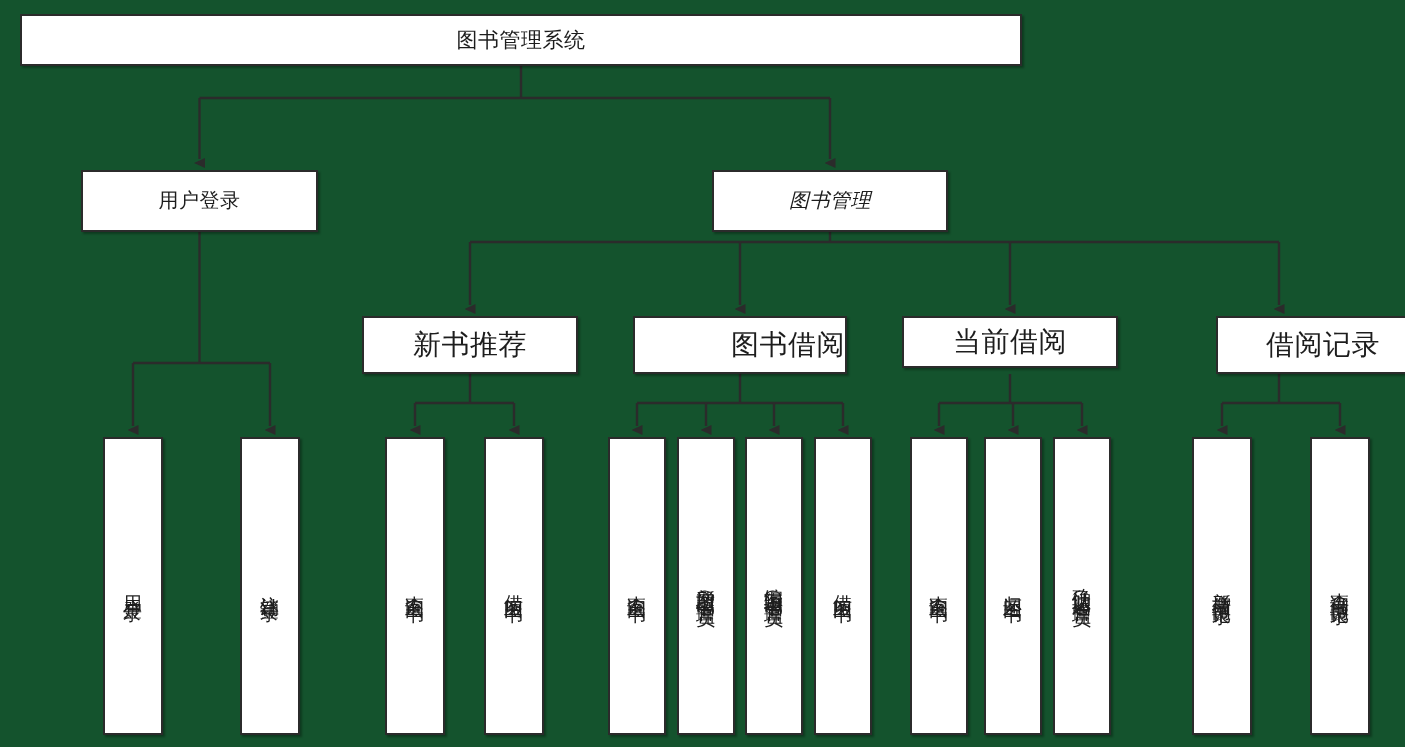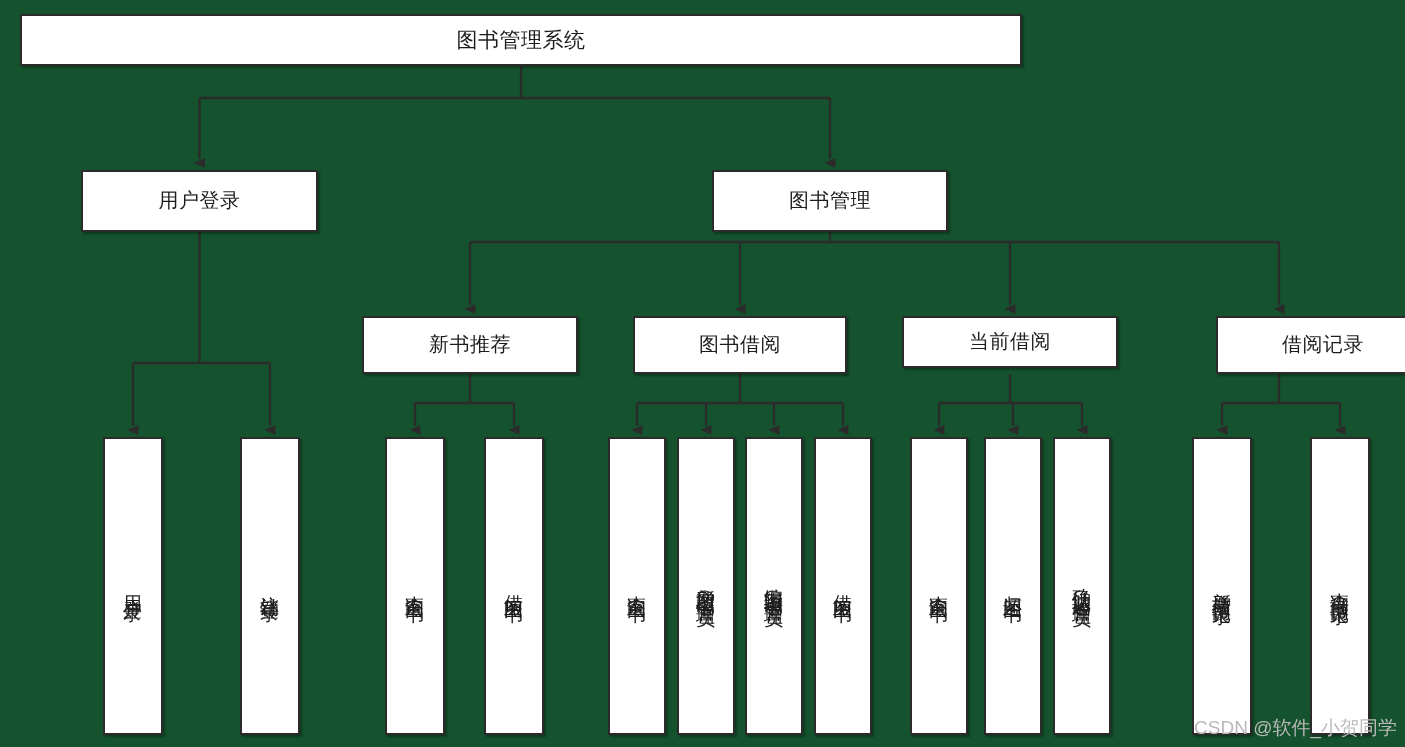--- a/index.html
+++ b/index.html
@@ -36,21 +36,21 @@
     color: #1d1d1d;
   }
   .node .label {
     display: block;
     text-align: center;
     line-height: 1.18;
     letter-spacing: 0.5px;
   }
   .node.root   { font-size: 21px; }
   .node.lvl1   { font-size: 20px; }
-  .node.lvl2   { font-size: 20px; }
+  .node.lvl2   { font-size: 28px; }
   .node.leaf   { font-size: 19px; }
   
   .node.leaf .label {
     writing-mode: vertical-rl;
     text-orientation: upright;
     line-height: 1.0;
     letter-spacing: 3px;
     white-space: nowrap;
   }
   .watermark {
@@ -112,27 +112,27 @@
   </svg>
 
   <div id="node-layer">
 
   <div class="node root" style="left: 20px; top: 14px; width: 1002px; height: 52px;">
         <span class="label">图书管理系统</span>
       </div>
       <div class="node lvl1" style="left: 81px; top: 170px; width: 237px; height: 62px;">
         <span class="label">用户登录</span>
       </div>
-      <div class="node lvl1" style="left: 712px; top: 170px; width: 236px; height: 62px;">
+      <div class="node lvl1" style="left: 712px; top: 170px; width: 236px; height: 62px; font-style: italic;">
         <span class="label">图书管理</span>
       </div>
       <div class="node lvl2" style="left: 362px; top: 316px; width: 216px; height: 58px;">
         <span class="label">新书推荐</span>
       </div>
-      <div class="node lvl2" style="left: 633px; top: 316px; width: 214px; height: 58px;">
+      <div class="node lvl2" style="left: 633px; top: 316px; width: 214px; height: 58px; justify-content: flex-end;">
         <span class="label">图书借阅</span>
       </div>
       <div class="node lvl2" style="left: 902px; top: 316px; width: 216px; height: 52px;">
         <span class="label">当前借阅</span>
       </div>
       <div class="node lvl2" style="left: 1216px; top: 316px; width: 214px; height: 58px;">
         <span class="label">借阅记录</span>
       </div>
       <div class="node leaf" style="left: 103px; top: 437px; width: 60px; height: 298px;">
         <span class="label">用户登录</span>
@@ -168,14 +168,13 @@
         <span class="label">确认归还（管理员）</span>
       </div>
       <div class="node leaf" style="left: 1192px; top: 437px; width: 60px; height: 298px;">
         <span class="label">新增借阅记录</span>
       </div>
       <div class="node leaf" style="left: 1310px; top: 437px; width: 60px; height: 298px;">
         <span class="label">查询借阅记录</span>
       </div>
     </div>
 
-  <div class="watermark">CSDN @软件_小贺同学</div>
 </div>
 
 </body></html>

